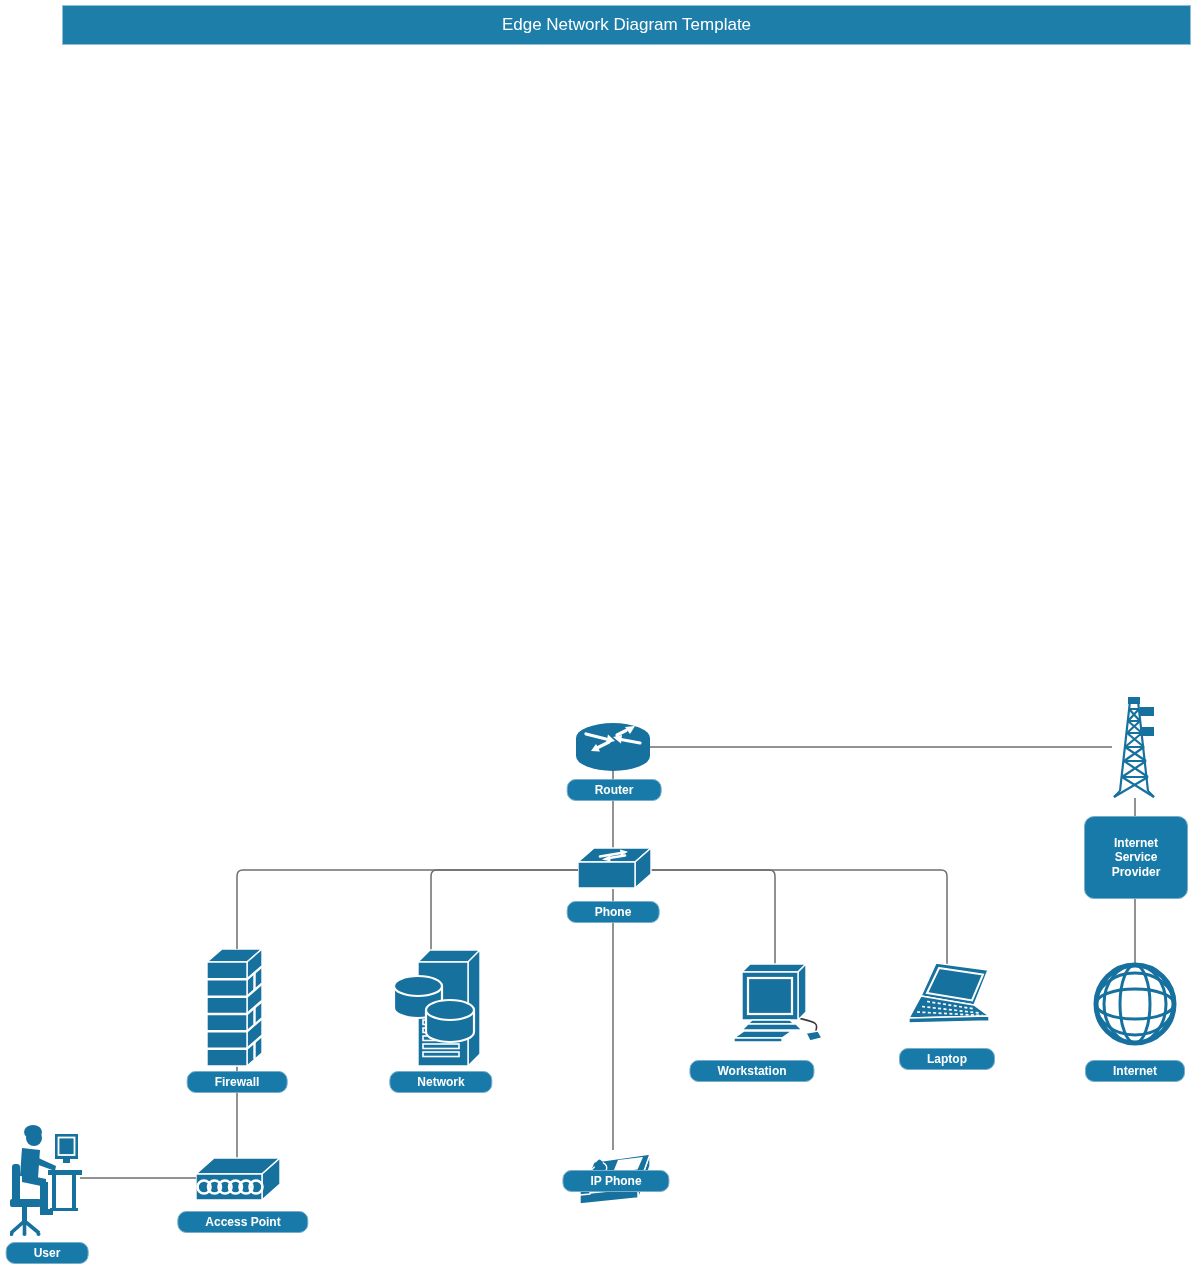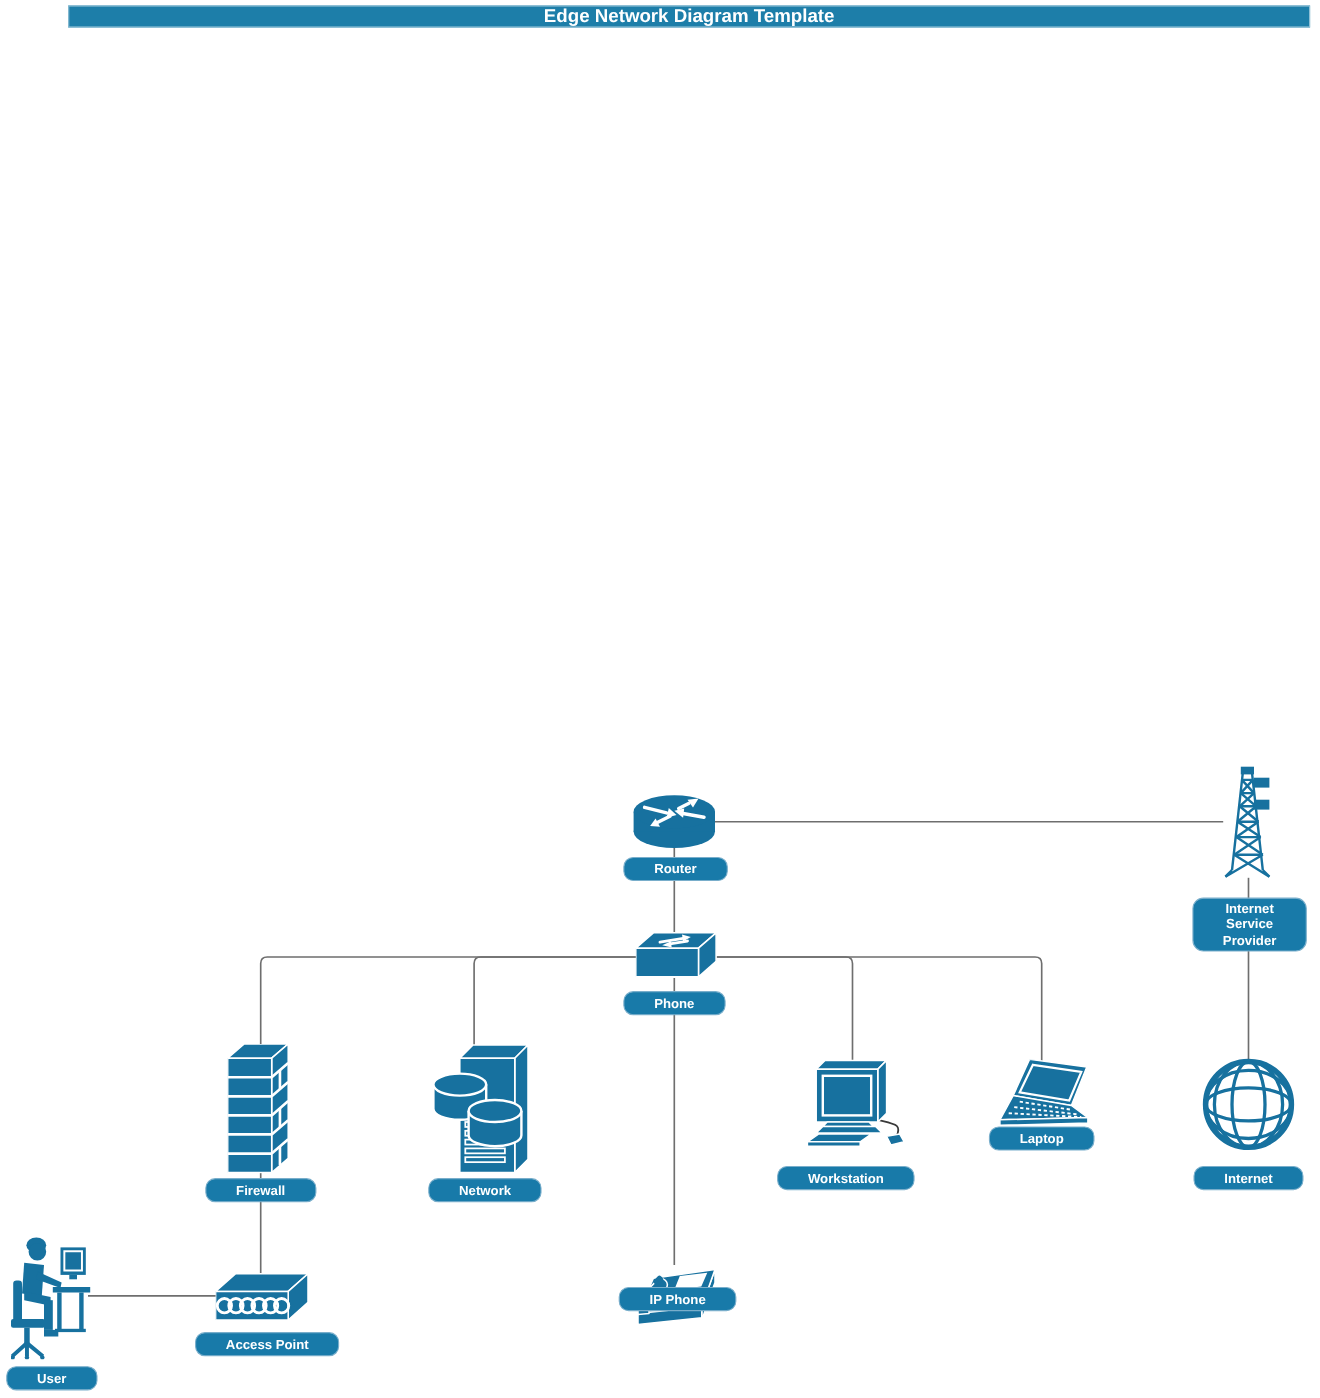--- a/index.html
+++ b/index.html
@@ -1,41 +1,41 @@
 <!DOCTYPE html>
 <html style="--primary: #17719f; --header: #1d7ea9; --label: #187aa9; --connector: #6e6e6e; --canvas: #ffffff;"><head>
 <meta charset="utf-8">
 <style>
   html,body{margin:0;padding:0;background:#fff;}
   #canvas{position:relative;width:1200px;height:1271px;background:var(--canvas,#ffffff);
           font-family:"Liberation Sans",sans-serif;overflow:hidden;}
   
-  .title-bar{position:absolute;left:62px;top:5px;width:1129px;height:20px;
-             background:var(--header,#1d7ea9);color:#fff;font-weight:bold;font-size:17px;
+  .title-bar{position:absolute;left:62px;top:5px;width:1129px;height:40px;
+             background:var(--header,#1d7ea9);color:#fff;font-weight:normal;font-size:17px;
              display:flex;align-items:center;justify-content:center;
              border:1px solid #8fc0d6;box-sizing:border-box;}
   
   #edges{position:absolute;left:0;top:0;}
   #edges path{fill:none;stroke:var(--connector,#6e6e6e);stroke-width:1.5;}
   
   .node{position:absolute;text-align:right;}
   .b{fill:var(--primary,#17719f);}
   .bw{fill:var(--primary,#17719f);stroke:#fff;stroke-width:1.4;stroke-linejoin:round;}
   .bw2{fill:var(--primary,#17719f);stroke:#fff;stroke-width:2.2;stroke-linejoin:round;}
   .wl{stroke:#fff;fill:none;}
   .aw{stroke:#fff;stroke-width:3.2;fill:none;stroke-linecap:round;}
   .aw2{stroke:#fff;stroke-width:2.6;fill:none;stroke-linecap:round;}
   .wf{fill:#fff;}
   .gl{stroke:var(--primary,#17719f);fill:none;}
   
   .label{position:absolute;transform:translateX(-50%);background:var(--label,#187aa9);
          color:#fff;font-weight:bold;font-size:12px;line-height:1.2;padding:3px 27px;
          border-radius:9px;border:1px solid #79aecb;text-align:center;white-space:nowrap;
          box-sizing:border-box;min-width:58px;}
-  .label.two{white-space:normal;width:104px;padding:2px 6px;border-radius:10px;}
+  .label.two{white-space:normal;width:104px;padding:19px 6px;border-radius:10px;}
 </style>
 </head>
 <body>
 
 <div id="canvas">
 
   <div class="title-bar">Edge Network Diagram Template</div>
 
   <svg id="edges" width="1200" height="1271">
     <path d="M650 747 H1112"></path>
@@ -139,36 +139,36 @@
       <polygon class="bw" points="66,10 74,2 74,50 66,58"></polygon>
       <rect class="bw" x="10" y="10" width="56" height="48"></rect>
       <rect class="wl" stroke-width="2.2" x="16" y="16" width="44" height="36"></rect>
       <polygon class="bw" points="20,58 58,58 62,62 16,62"></polygon>
       <polygon class="bw" points="16,62 64,62 70,68 10,68"></polygon>
       <polygon class="bw" points="12,69 60,69 50,76 2,76"></polygon>
       <polygon class="bw" points="2,76 50,76 50,80 2,80"></polygon>
       <polygon class="bw" points="74,71 86,69 90,76 78,79"></polygon>
     </svg>
   </div>
-  <div class="label" style="left:769px;top:1060px">Workstation</div>
+  <div class="label" style="left:752px;top:1060px">Workstation</div>
 
   <div class="node" style="left:908px;top:963px">
     <svg width="84" height="74" viewBox="0 0 84 74">
       <polygon class="bw" points="28,0 80,7 66,42 13,33"></polygon>
       <polygon class="wl" stroke-width="2" points="31,5 75,11.5 64,37.5 19,30"></polygon>
       <polygon class="bw" points="13,33 66,42 81,53 1,55"></polygon>
       <polygon class="bw" points="1,55 81,53 81,58 1,60"></polygon>
       <g class="wl" stroke-width="1.7" stroke-dasharray="3 2.4">
         <path d="M19 38.5 L67 46"></path>
         <path d="M14 43.5 L71 50"></path>
         <path d="M9 49 L75 52.5"></path>
       </g>
     </svg>
   </div>
-  <div class="label" style="left:947px;top:1024px">Laptop</div>
+  <div class="label" style="left:947px;top:1048px">Laptop</div>
 
   <div class="node" style="left:1091px;top:960px">
     <svg width="88" height="88" viewBox="0 0 88 88">
       <defs>
           <clipPath id="gclip">
             <circle cx="44" cy="44" r="39"></circle>
           </clipPath>
         </defs>
       <circle cx="44" cy="44" r="39" fill="#fff" class="gl" stroke-width="5"></circle>
       <g class="gl" stroke-width="3" clip-path="url(#gclip)">

